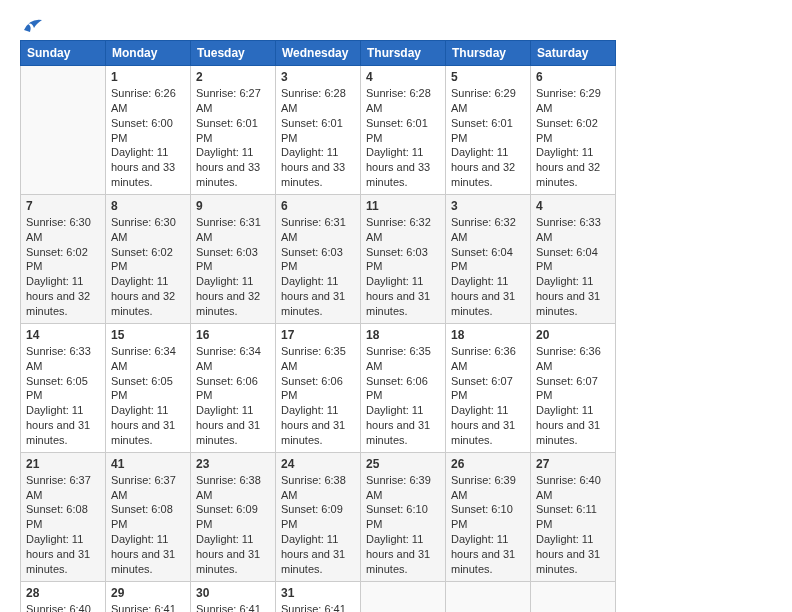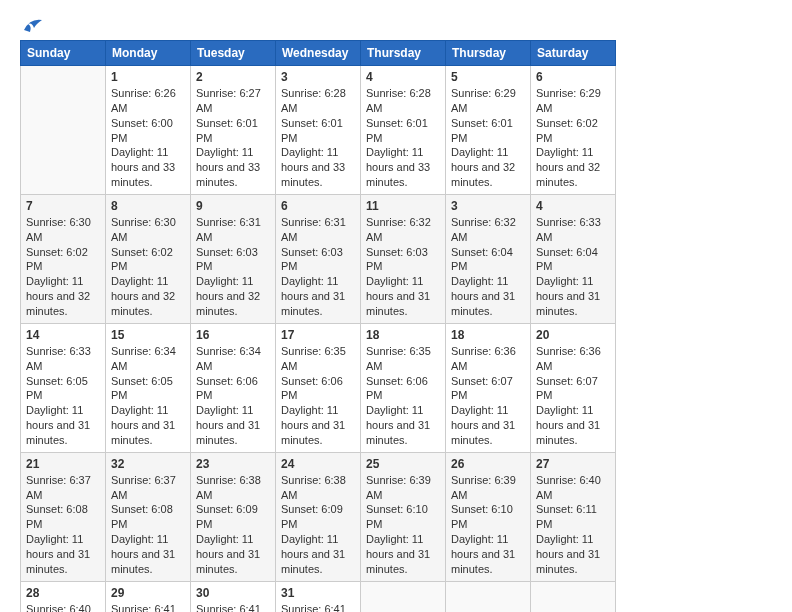--- a/index.html
+++ b/index.html
@@ -215,21 +215,21 @@
             <span class="day-num">20</span>
             <div class="day-info">Sunrise: 6:36 AM<br>Sunset: 6:07 PM<br>Daylight: 11 hours and 31 minutes.</div>
           </td>
         </tr>
         <tr class="row-alt">
           <td>
             <span class="day-num">21</span>
             <div class="day-info">Sunrise: 6:37 AM<br>Sunset: 6:08 PM<br>Daylight: 11 hours and 31 minutes.</div>
           </td>
           <td>
-            <span class="day-num">32</span>
+            <span class="day-num">41</span>
             <div class="day-info">Sunrise: 6:37 AM<br>Sunset: 6:08 PM<br>Daylight: 11 hours and 31 minutes.</div>
           </td>
           <td>
             <span class="day-num">23</span>
             <div class="day-info">Sunrise: 6:38 AM<br>Sunset: 6:09 PM<br>Daylight: 11 hours and 31 minutes.</div>
           </td>
           <td>
             <span class="day-num">24</span>
             <div class="day-info">Sunrise: 6:38 AM<br>Sunset: 6:09 PM<br>Daylight: 11 hours and 31 minutes.</div>
           </td>

